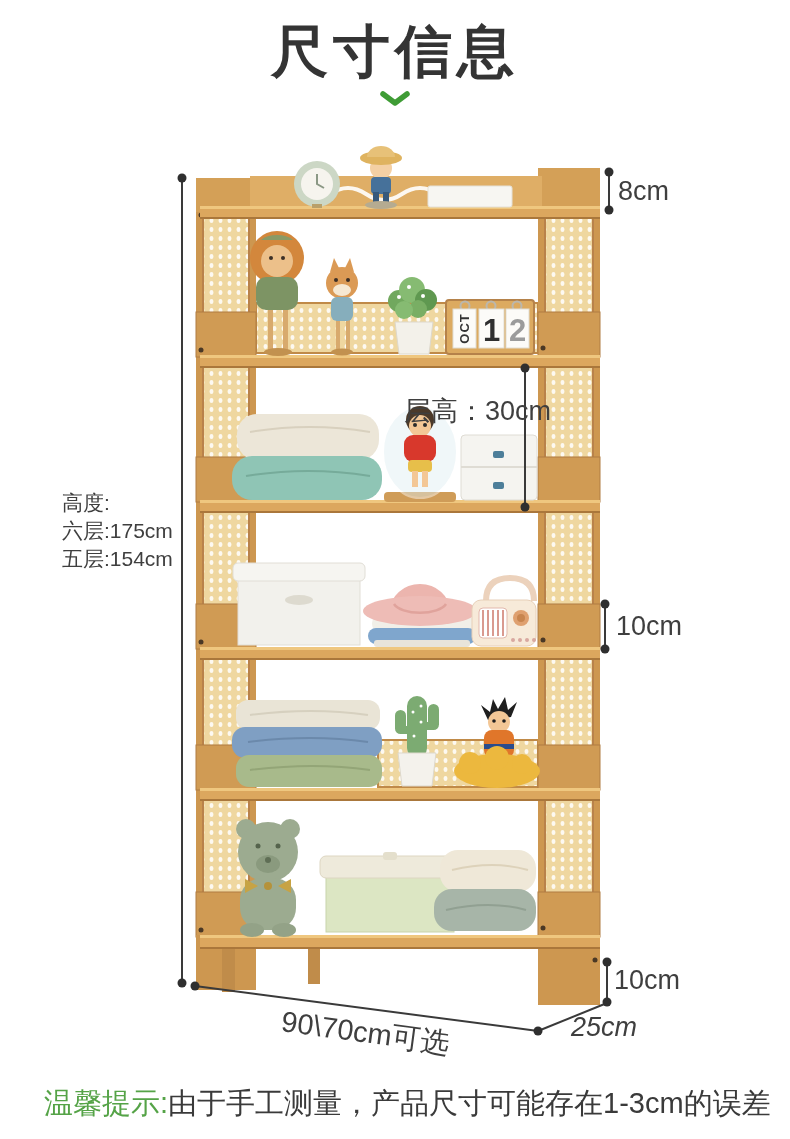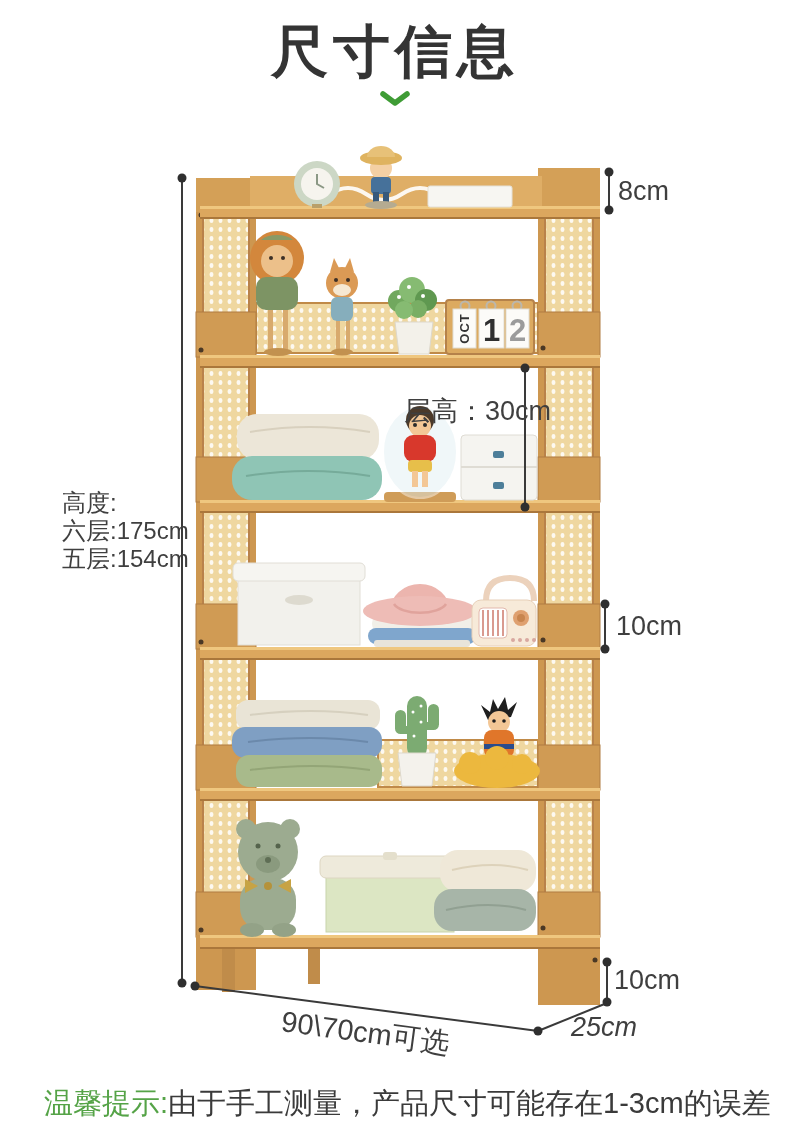--- a/index.html
+++ b/index.html
@@ -3,21 +3,21 @@
 <meta charset="utf-8">
 <style>
   html,body{margin:0;padding:0;background:#ffffff;}
   .canvas{position:relative;width:790px;height:1139px;background:#ffffff;overflow:hidden;
           font-family:"Liberation Sans","DejaVu Sans",sans-serif;margin:0 auto;}
   .page-title{position:absolute;top:14px;left:0;width:790px;margin:0;text-align:center;
           font-size:57px;font-weight:900;letter-spacing:5px;color:#343434;}
   .chev{position:absolute;left:379px;top:91px;}
   .art{position:absolute;left:0;top:0;pointer-events:none;}
   .dim{position:absolute;color:#3f3f3f;font-size:27px;line-height:1.05;white-space:nowrap;}
-  .height-label{position:absolute;left:62px;top:489px;color:#3f3f3f;font-size:24px;line-height:28px;white-space:nowrap;}
+  .height-label{position:absolute;left:62px;top:489px;color:#3f3f3f;font-size:21px;line-height:28px;white-space:nowrap;}
   .width-label{position:absolute;left:244px;top:997px;width:250px;text-align:center;
           color:#3f3f3f;font-size:29px;white-space:nowrap;transform:rotate(7.6deg);transform-origin:left top;}
   .tip{position:absolute;left:12px;top:1084px;font-size:29px;color:#3a3a3a;white-space:nowrap;margin-left:32px;}
   .tip .green{color:#55a347;}
 </style>
 </head>
 <body>
 
 <div class="canvas">
 

